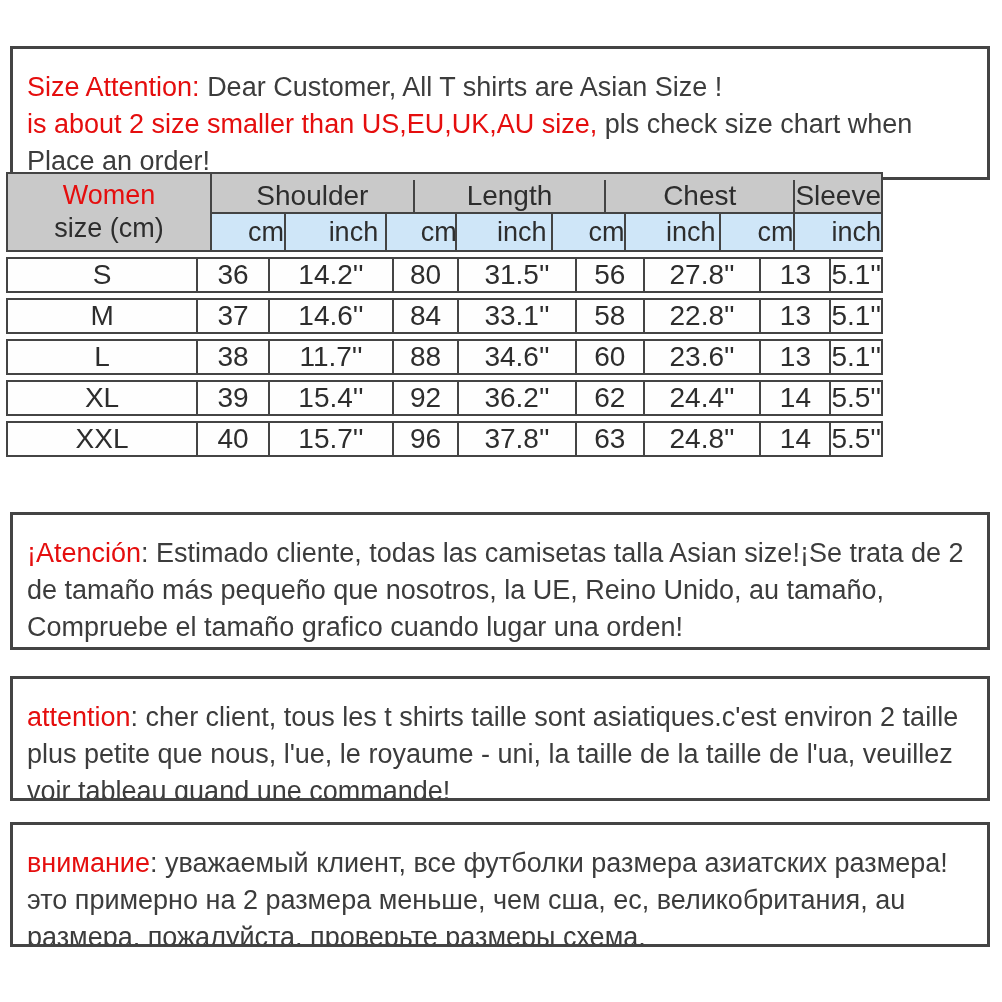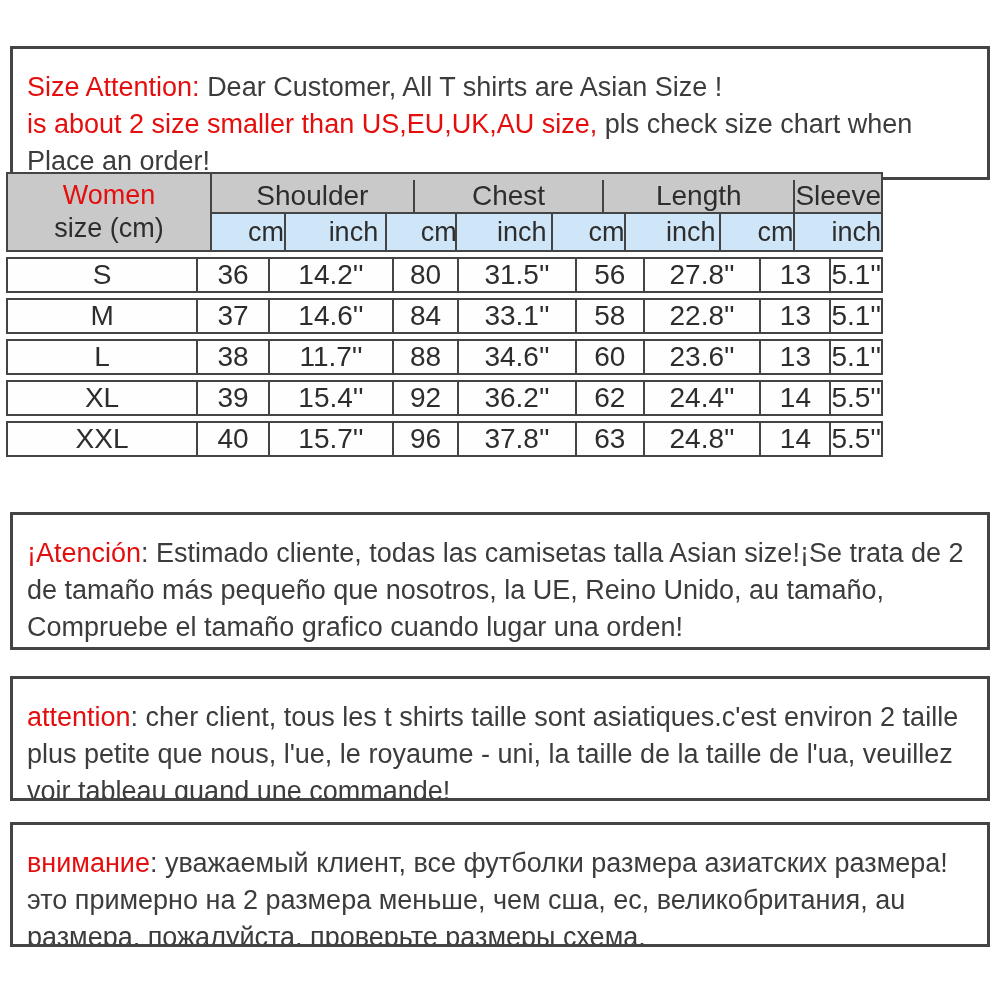--- a/index.html
+++ b/index.html
@@ -66,22 +66,22 @@
 
 <div id="sizetable">
   <div class="thead">
     <div class="corner">
       <span class="red">Women</span>
       <span>size (cm)</span>
     </div>
     <div class="hr">
       <div class="grow">
         <div class="cell g1">Shoulder</div>
+        <div class="cell g3">Length</div>
         <div class="cell g2">Chest</div>
-        <div class="cell g3">Length</div>
         <div class="cell glast">Sleeve</div>
       </div>
       <div class="urow">
         <div class="cell ucell w1">cm</div>
         <div class="cell ucell w2">inch</div>
         <div class="cell ucell w3">cm</div>
         <div class="cell ucell w4">inch</div>
         <div class="cell ucell w5">cm</div>
         <div class="cell ucell w6">inch</div>
         <div class="cell ucell w7">cm</div>

